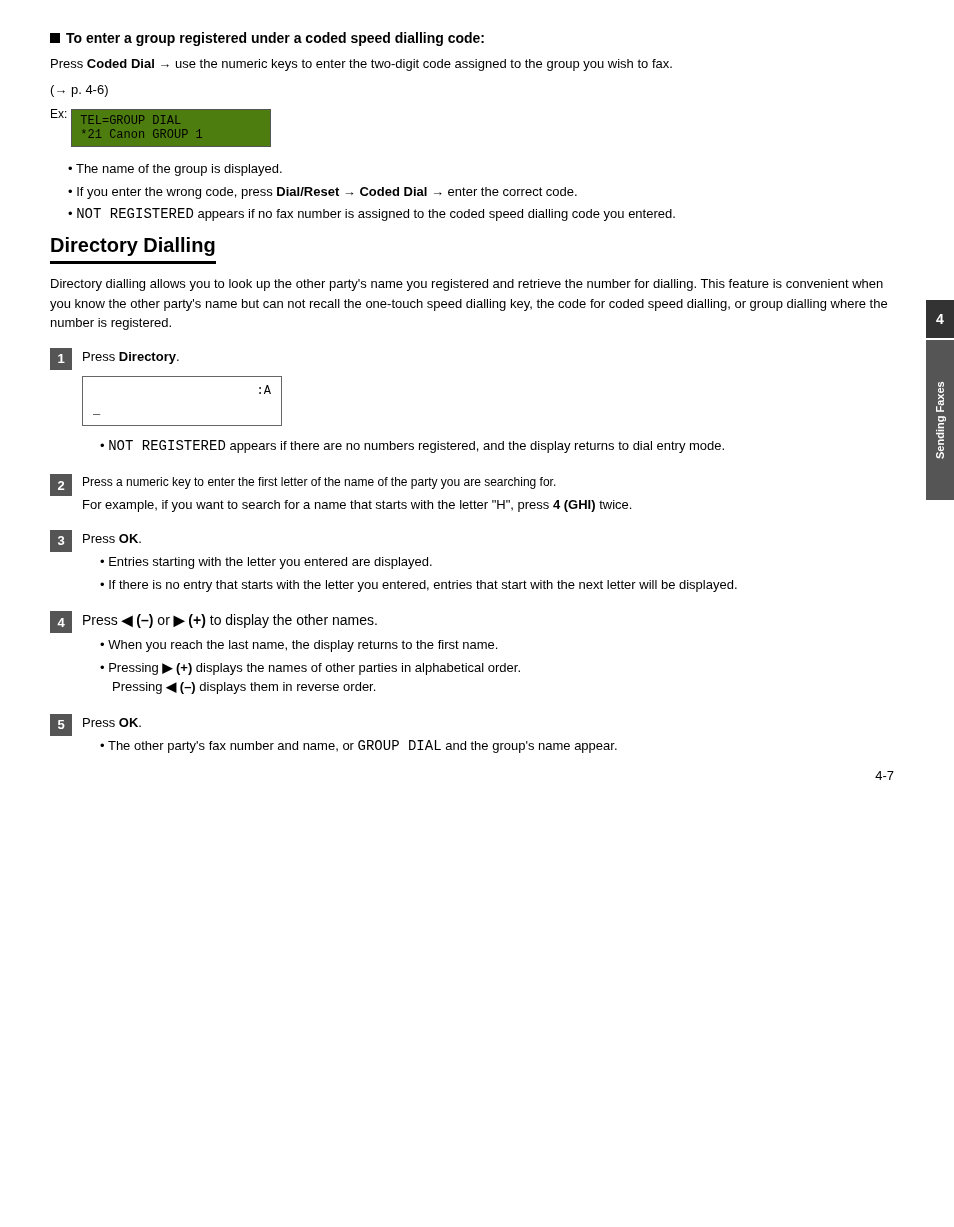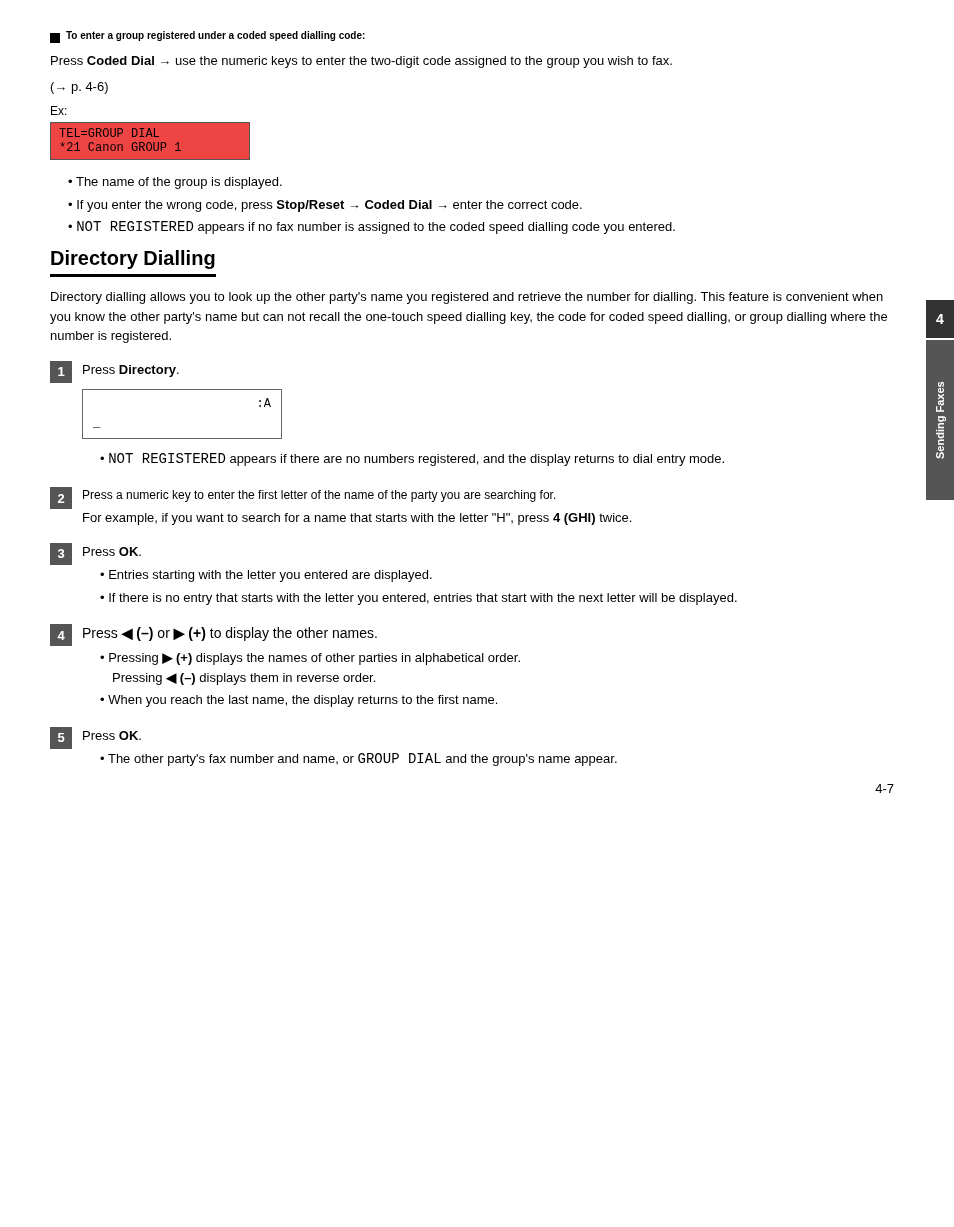--- a/index.html
+++ b/index.html
@@ -25,21 +25,21 @@
     .black-square {
       display: inline-block;
       width: 10px;
       height: 10px;
       background: #000;
       margin-right: 6px;
       margin-top: 3px;
       flex-shrink: 0;
     }
     .section-heading h2 {
-      font-size: 10px;
+      font-size: 14px;
       font-weight: bold;
       font-style: normal;
     }
     
     .main-title {
       font-size: 20px;
       font-weight: bold;
       border-bottom: 3px solid #000;
       padding-bottom: 4px;
       margin-top: 3px;
@@ -50,32 +50,31 @@
     p { margin-bottom: 6px; line-height: 1.5; }
     
     .bullet-list { list-style: none; margin: 4px 0 6px 18px; }
     .bullet-list li { margin-bottom: 3px; line-height: 1.5; }
     .bullet-list li::before { content: "• "; }
     
     .display-box {
       font-family: 'Courier New', Courier, monospace;
       font-size: 12px;
       border: 1px solid #555;
-      background: #ef4444;
+      background: #4d7c0f;
       padding: 4px 8px;
       display: inline-block;
       min-width: 200px;
       margin: 4px 0 4px 0;
     }
     
     .ex-row {
       display: flex;
       align-items: flex-start;
       margin: 4px 0 8px 0;
-      flex-direction: column;
     }
     .ex-label {
       font-size: 12px;
       margin-right: 4px;
       margin-top: 2px;
       white-space: nowrap;
     }
     
     .step {
       display: flex;
@@ -189,21 +188,21 @@
       <div>TEL=GROUP DIAL</div>
       <div>*21 Canon GROUP 1</div>
     </div>
   </div>
 
   <ul class="bullet-list">
     <li>
       <span>The name of the group is displayed.</span>
     </li>
     <li>
-      If you enter the wrong code, press <b>Stop/Reset</b> → <b>Coded Dial</b> → enter the correct code.
+      If you enter the wrong code, press <b>Dial/Reset</b> → <b>Coded Dial</b> → enter the correct code.
     </li>
     <li>
       <span class="mono">NOT REGISTERED</span> appears if no fax number is assigned to the coded speed dialling code you entered.
     </li>
   </ul>
 
   
   <div class="main-title">Directory Dialling</div>
 
   <p style="margin-bottom:14px;">Directory dialling allows you to look up the other party's name you registered and retrieve the number for dialling. This feature is convenient when you know the other party's name but can not recall the one-touch speed dialling key, the code for coded speed dialling, or group dialling where the number is registered.</p>
@@ -252,25 +251,25 @@
 
   
   <div class="step">
     <div class="step-number">4</div>
     <div class="step-content">
       <p class="step4-title">
         Press <b>◀ (–)</b> or <b>▶ (+)</b> to display the other names.
       </p>
       <ul class="bullet-list">
         <li>
+          When you reach the last name, the display returns to the first name.
+        </li>
+        <li>
           <span>Pressing <b>▶ (+)</b> displays the names of other parties in alphabetical order.</span><br>
           <span class="sub-indent">Pressing <b>◀ (–)</b> displays them in reverse order.</span>
-        </li>
-        <li>
-          When you reach the last name, the display returns to the first name.
         </li>
       </ul>
     </div>
   </div>
 
   
   <div class="step">
     <div class="step-number">5</div>
     <div class="step-content">
       <p>

